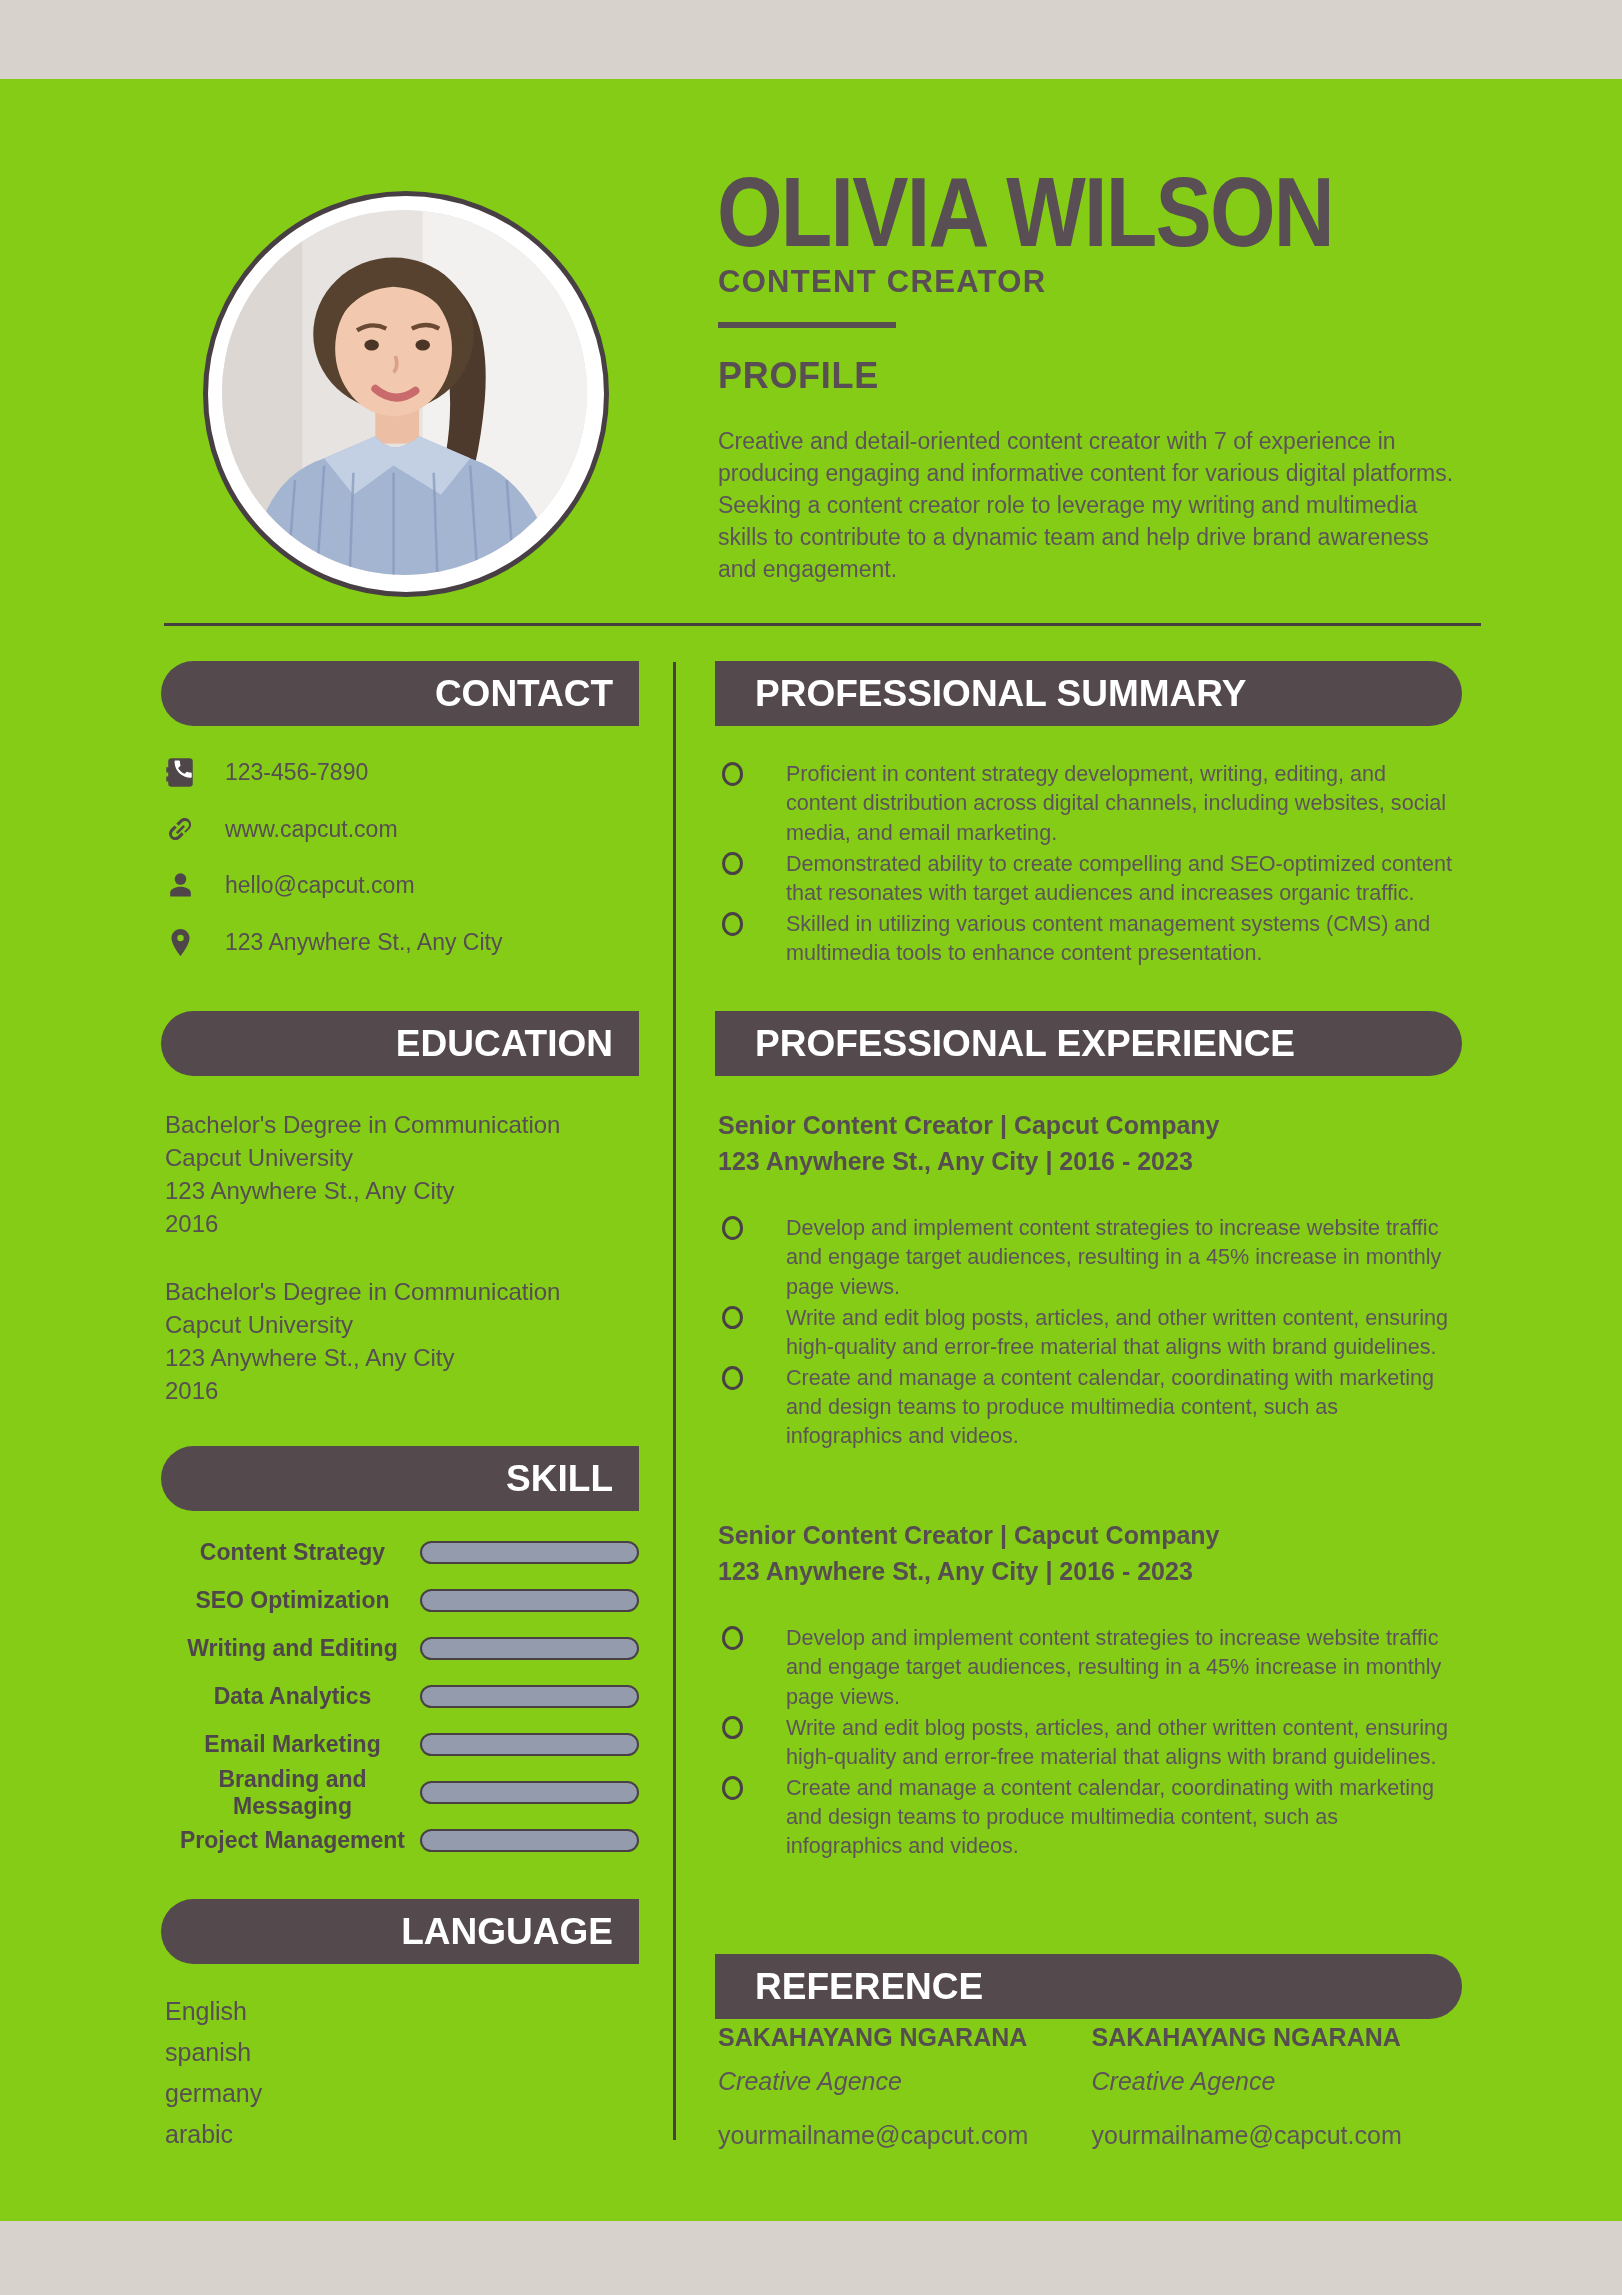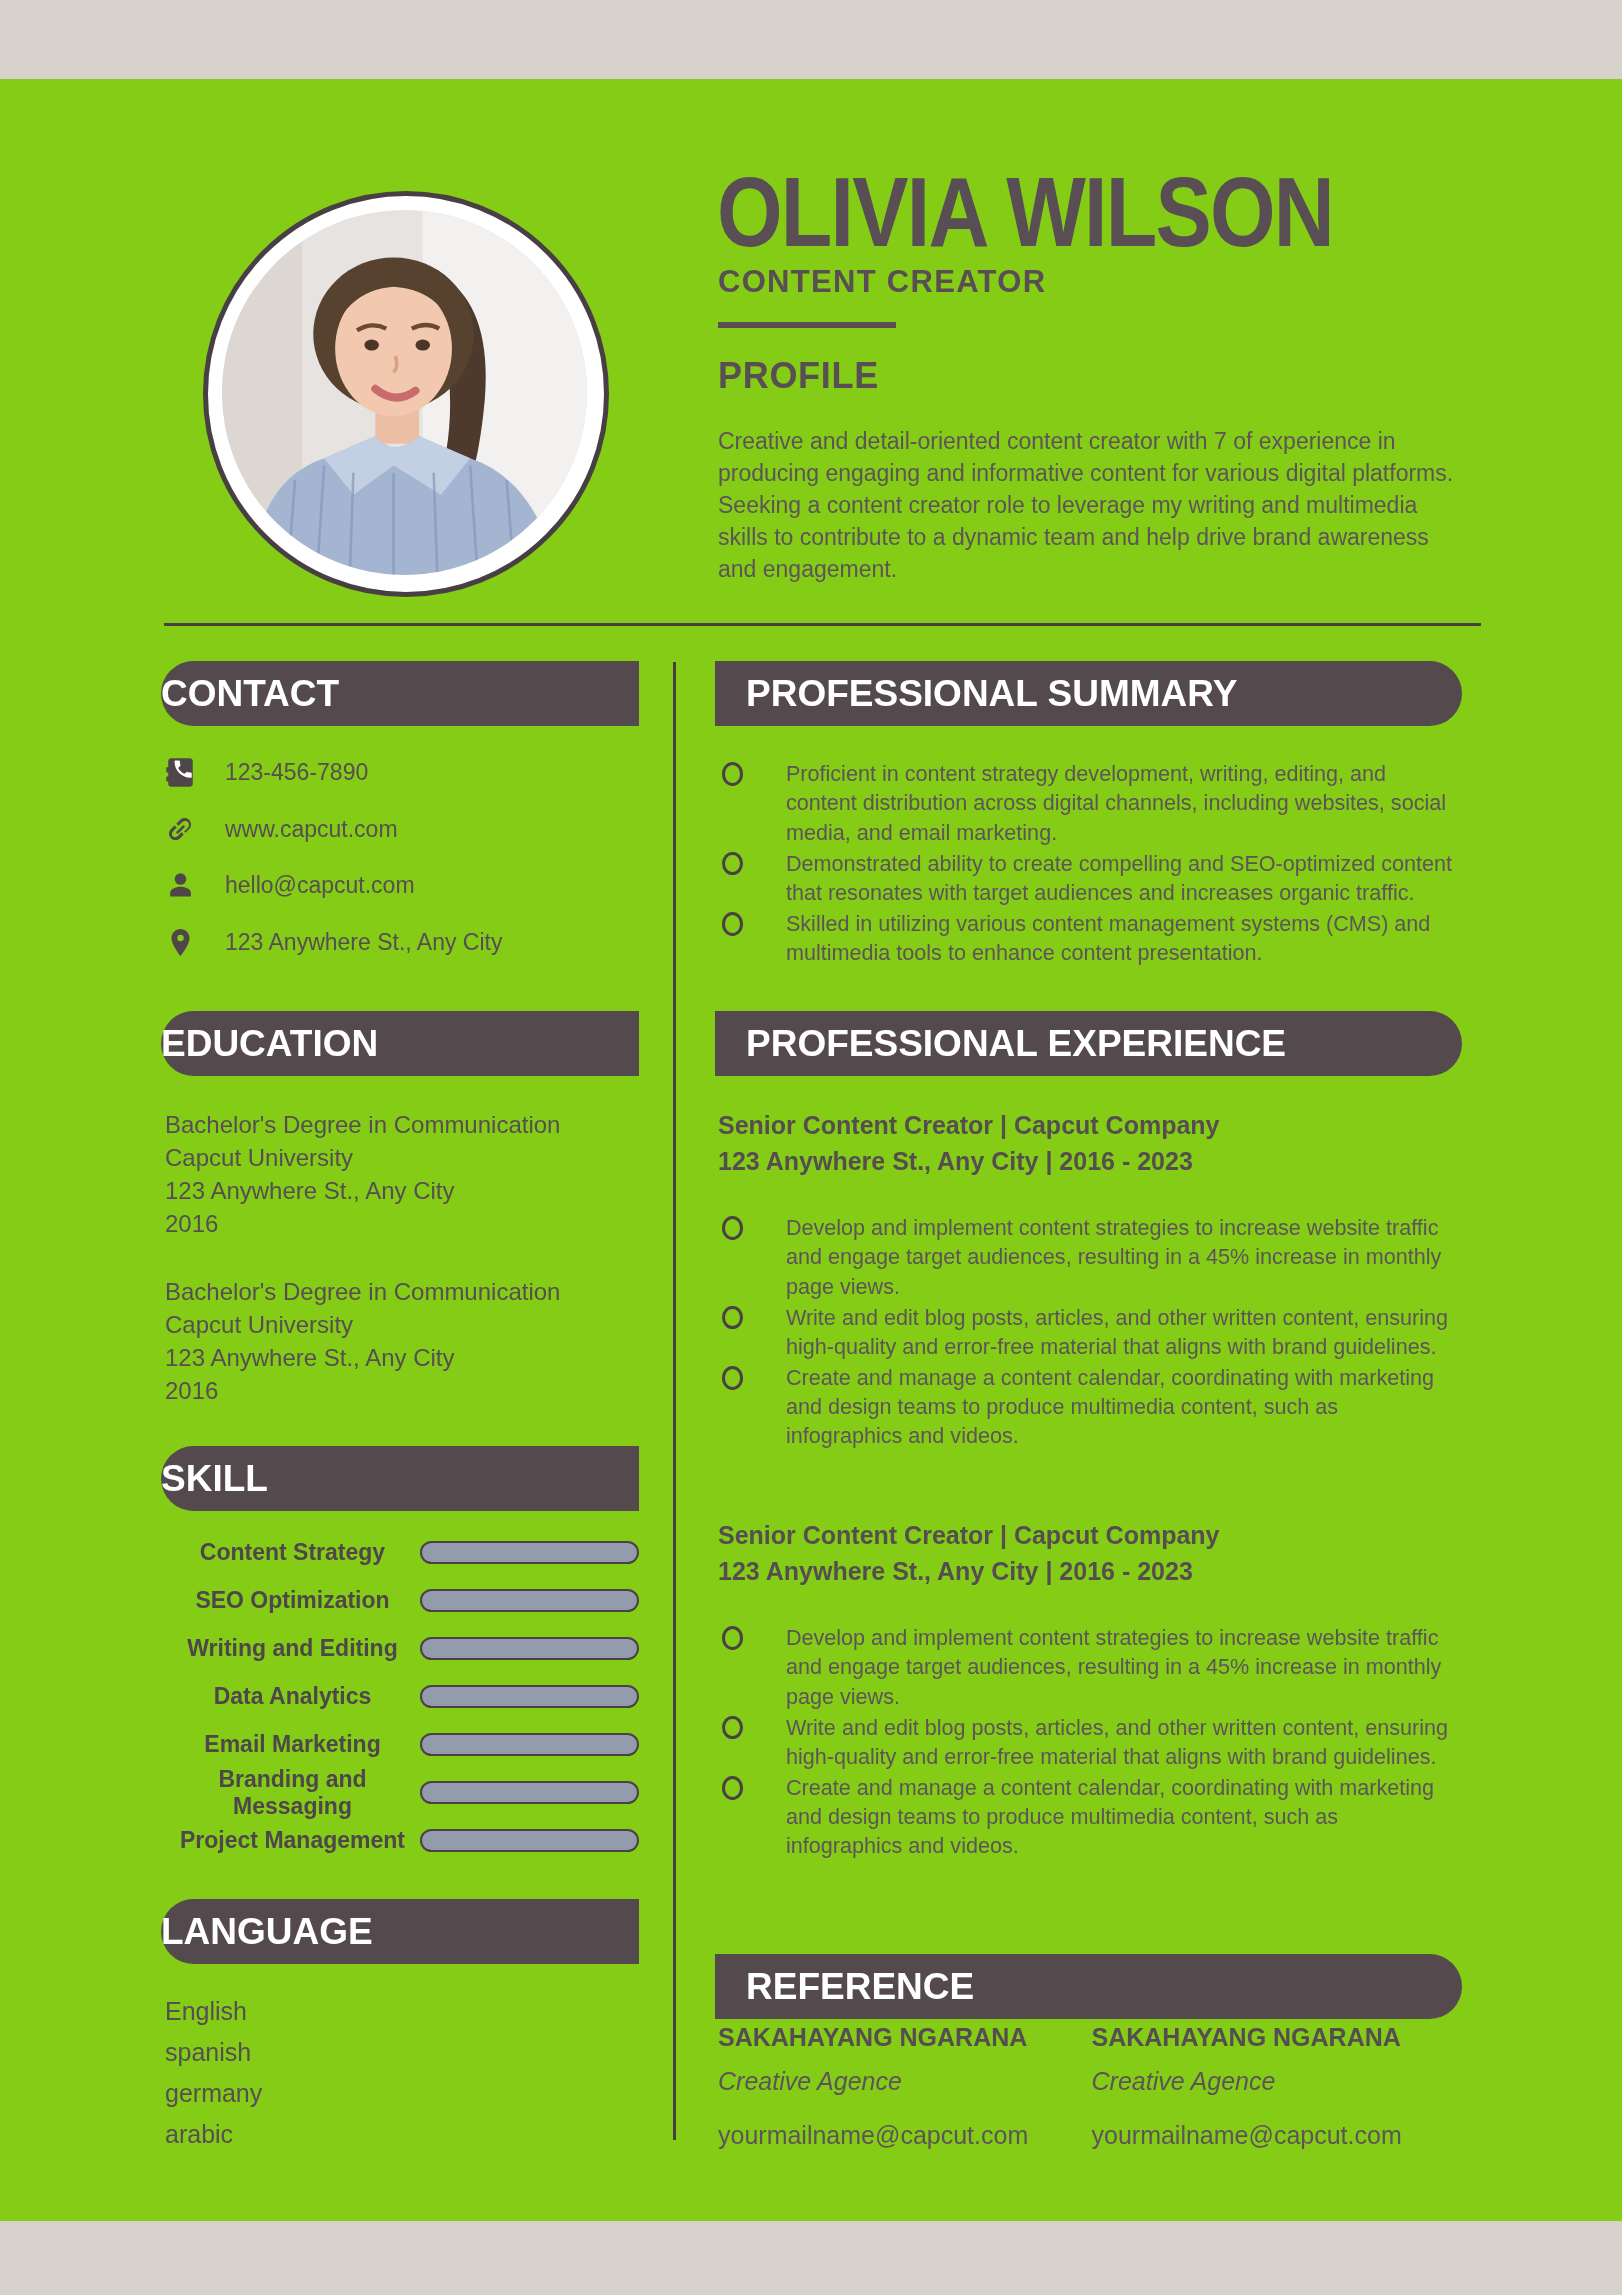--- a/index.html
+++ b/index.html
@@ -23,22 +23,22 @@
   .name{position:absolute;left:717px;top:156px;margin:0;font-size:98px;font-weight:bold;letter-spacing:-2px;color:#584e53;white-space:nowrap;transform:scaleX(.86);transform-origin:left center;}
   .subtitle{position:absolute;left:718px;top:264px;font-size:31px;font-weight:700;letter-spacing:1.3px;color:#584e53;white-space:nowrap;}
   .title-underline{position:absolute;left:718px;top:322px;width:178px;height:5.9px;background:#584e53;}
   .profile-head{position:absolute;left:718px;top:355px;font-size:36px;font-weight:600;letter-spacing:0.7px;color:#584e53;}
   .profile-text{position:absolute;left:718px;top:425px;width:753px;font-size:23px;line-height:32px;color:#5d5459;}
   .h-divider{position:absolute;left:164px;top:623px;width:1317px;height:3.3px;background:#474043;}
   .v-divider{position:absolute;left:673px;top:662px;width:2.6px;height:1478px;background:#474043;}
 
   
   .banner{position:absolute;height:65px;background:#544a4e;color:#fff;font-size:37px;font-weight:bold;line-height:65px;white-space:nowrap;}
-  .banner.left{left:161px;width:478px;border-radius:33px 0 0 33px;text-align:left;padding-right:26px;}
-  .banner.right{left:715px;width:747px;border-radius:0 33px 33px 0;text-align:left;padding-left:31px;}
+  .banner.left{left:161px;width:478px;border-radius:33px 0 0 33px;text-align:right;padding-right:26px;}
+  .banner.right{left:715px;width:747px;border-radius:0 33px 33px 0;text-align:left;padding-left:40px;}
   .b-contact{top:661px}.b-education{top:1011px}.b-skill{top:1446px}.b-language{top:1899px}
   .b-summary{top:661px}.b-experience{top:1011px}.b-reference{top:1954px}
 
   
   .contact-list{position:absolute;left:165px;top:753px;width:472px;}
   .contact-item{display:flex;align-items:center;height:39px;margin-bottom:17.7px;}
   .contact-item .cicon{width:31px;height:31px;flex:0 0 31px;margin-right:29px;}
   .contact-item .ctext{font-size:23px;color:#574e53;}
   .cicon svg{display:block;width:31px;height:31px;fill:#4f464a;}
 

